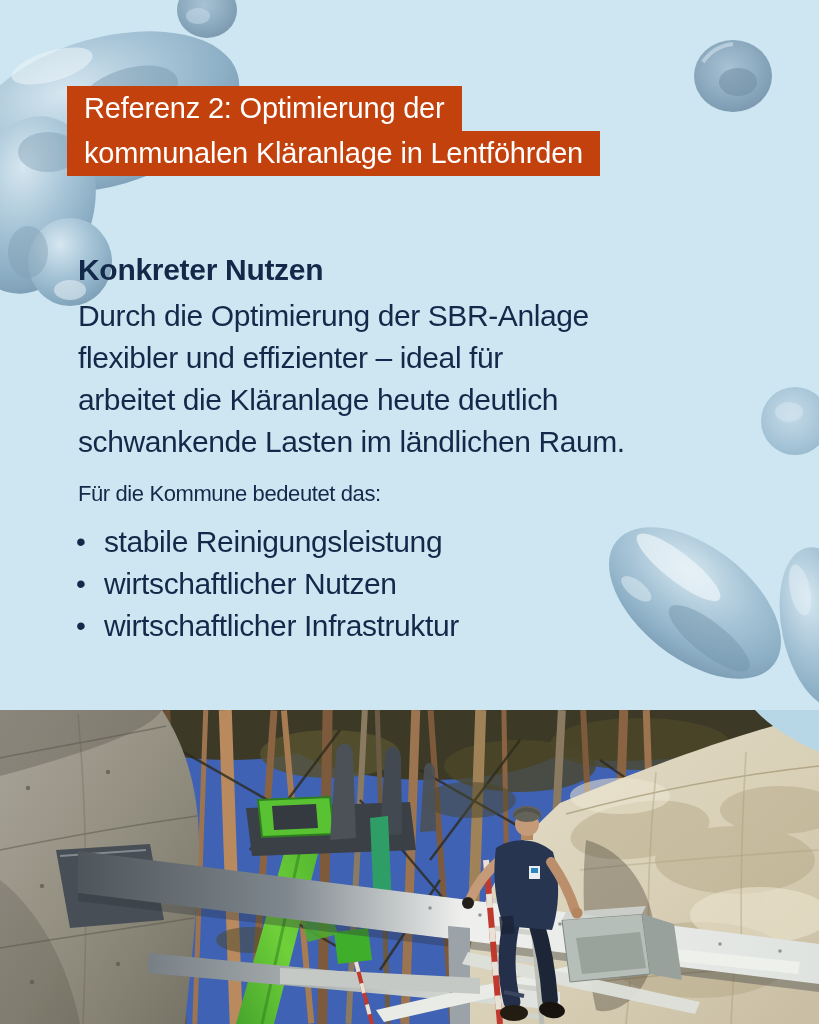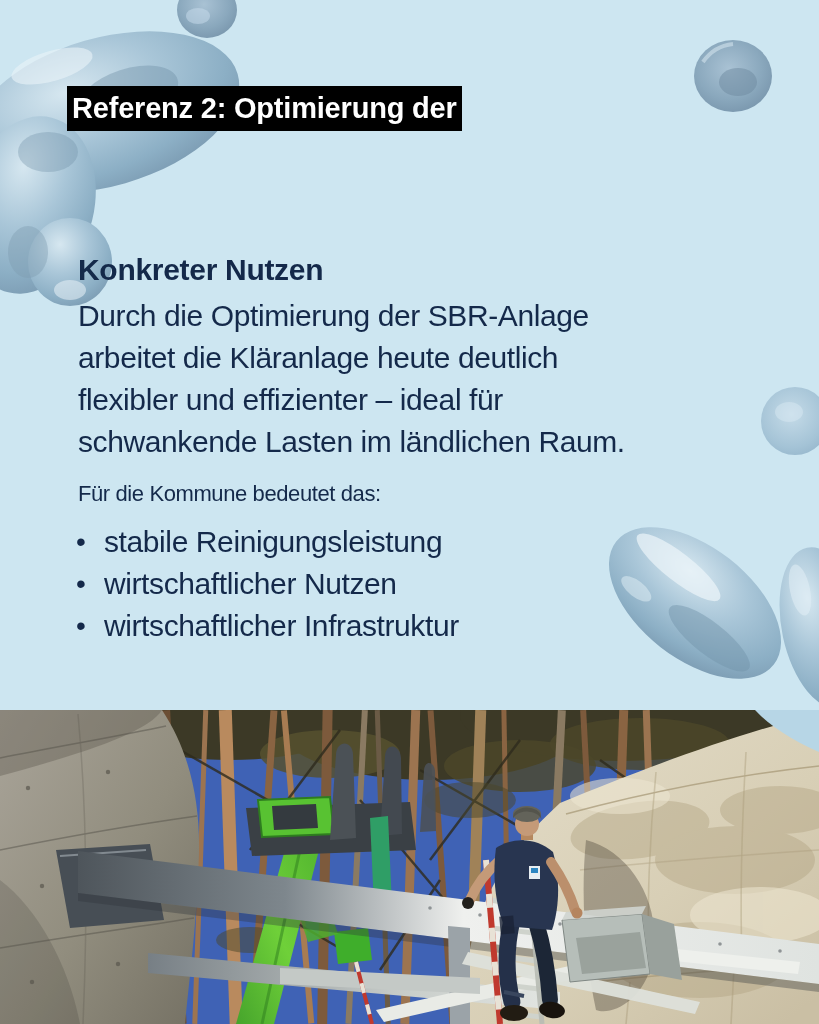--- a/index.html
+++ b/index.html
@@ -5,23 +5,23 @@
   html,body{margin:0;padding:0;background:#e8eef2;}
   .canvas{
     position:relative;width:819px;height:1024px;overflow:hidden;
     background:#cde6f1;
     font-family:"Liberation Sans", sans-serif;
     color:#14294a;
   }
   .decor-layer{position:absolute;left:0;top:0;z-index:1;pointer-events:none;}
   .banner{position:absolute;left:67px;top:86px;z-index:3;}
   .banner-line{
-    display:table;background:#000000;color:#ffffff;
-    font-weight:bold;font-size:29px;line-height:45px;
-    padding:0 5px;letter-spacing:-0.2px;white-space:nowrap;
+    display:table;background:#c2410c;color:#ffffff;
+    font-weight:normal;font-size:29px;line-height:45px;
+    padding:0 17px;letter-spacing:-0.2px;white-space:nowrap;
   }
   .section-heading{
     position:absolute;left:78px;top:229px;z-index:3;
     font-weight:bold;font-size:30px;letter-spacing:-0.3px;margin-top:24px;
   }
   .paragraph{
     position:absolute;left:78px;top:283px;z-index:3;
     font-size:30px;line-height:42px;letter-spacing:-0.4px;margin-top:12px;
   }
   .list-intro{
@@ -96,28 +96,29 @@
     </g>
 
     <g>
       <ellipse cx="824" cy="628" rx="42" ry="82" transform="rotate(-12 824 628)" fill="url(#drop)"></ellipse>
       <ellipse cx="800" cy="590" rx="10" ry="26" transform="rotate(-12 800 590)" fill="#e2eff5" opacity="0.55"></ellipse>
     </g>
   </svg>
 
   <div class="banner">
     <div class="banner-line">Referenz 2: Optimierung der</div>
+    <div class="banner-line">kommunalen Kläranlage in Lentföhrden</div>
   </div>
 
   <div class="section-heading">Konkreter Nutzen</div>
 
   <div class="paragraph">
     <div>Durch die Optimierung der SBR-Anlage</div>
+    <div>flexibler und effizienter – ideal für</div>
     <div>arbeitet die Kläranlage heute deutlich</div>
-    <div>flexibler und effizienter – ideal für</div>
     <div>schwankende Lasten im ländlichen Raum.</div>
   </div>
 
   <div class="list-intro">Für die Kommune bedeutet das:</div>
 
   <div class="bullets">
     <div class="bullet-row">
       <span class="bullet-dot">•</span>
       <span>stabile Reinigungsleistung</span>
     </div>

